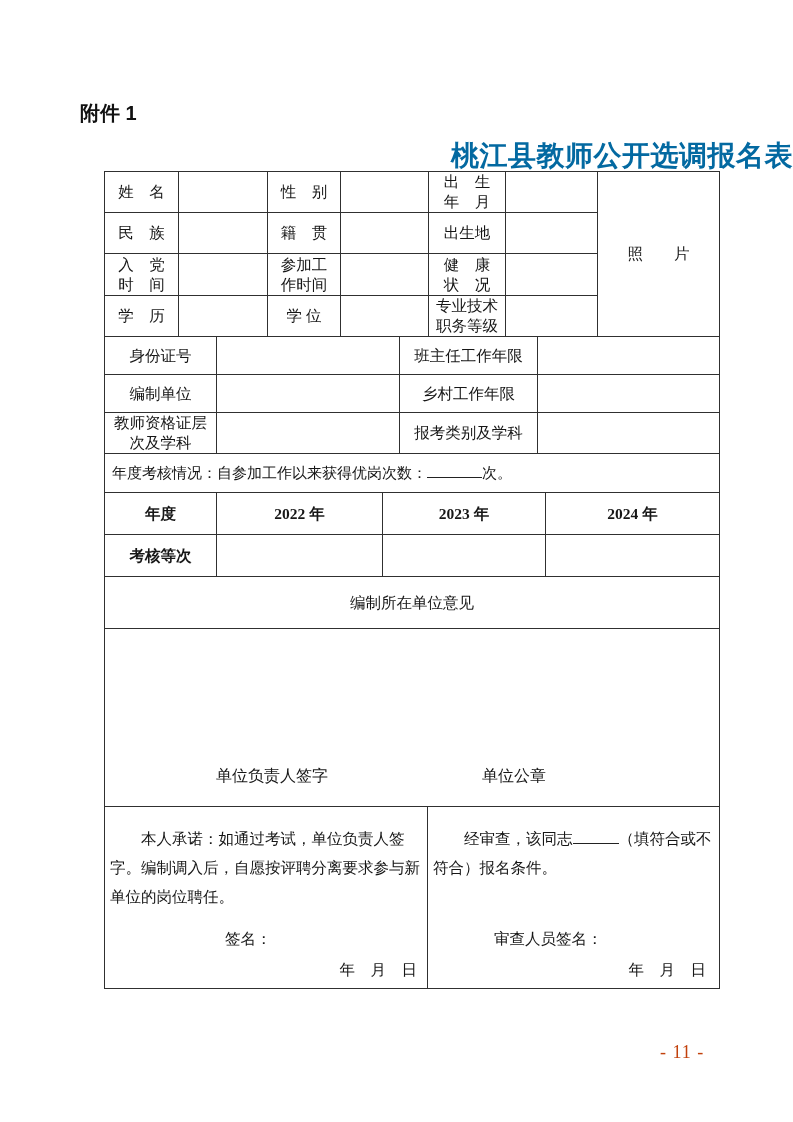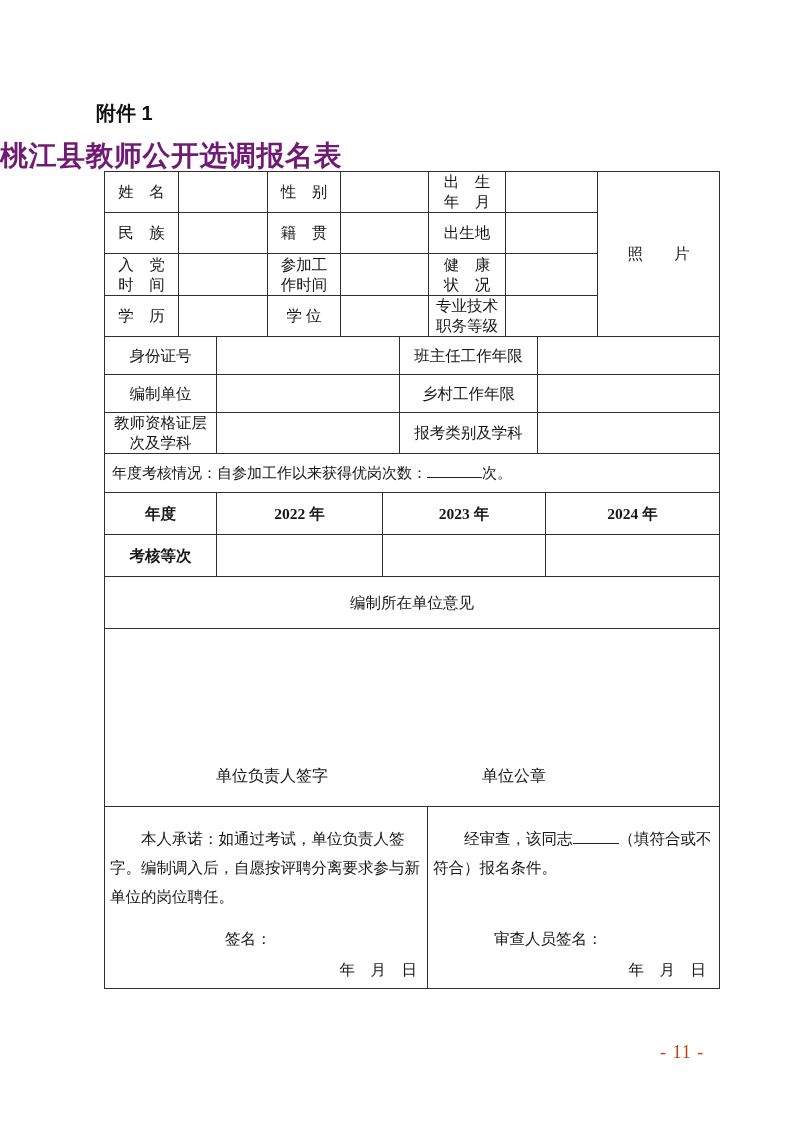--- a/index.html
+++ b/index.html
@@ -7,29 +7,29 @@
     width:793px; height:1122px;
     background:#ffffff;
     position:relative;
     font-family:"Liberation Serif","DejaVu Serif",serif;
     color:#161616;
     -webkit-font-smoothing:antialiased;
   }
   .sheet { position:absolute; inset:0; background:#fff; overflow:hidden; }
 
   .attachment {
-    position:absolute; left:96px; top:100px;
+    position:absolute; left:80px; top:100px;
     font-family:"Liberation Sans","DejaVu Sans",sans-serif;
     font-weight:bold; font-size:20px; color:#111;
   }
   .title {
     position:absolute; left:0; top:137px; width:793px; margin:0;
-    text-align:left;
+    text-align:right;
     font-family:"Liberation Sans","DejaVu Sans",sans-serif;
-    font-weight:bold; font-size:28px; color:#701a75;
+    font-weight:bold; font-size:28px; color:#0369a1;
     letter-spacing:0.5px;
   }
 
   .form { position:absolute; left:104px; top:171px; width:615px; }
   table.grid { border-collapse:collapse; table-layout:fixed; width:615px; background:#fff; }
   table.grid + table.grid { margin-top:-1px; }
   td {
     border:1px solid #303030;
     font-size:15.5px; line-height:20px;
     text-align:center; vertical-align:middle;

